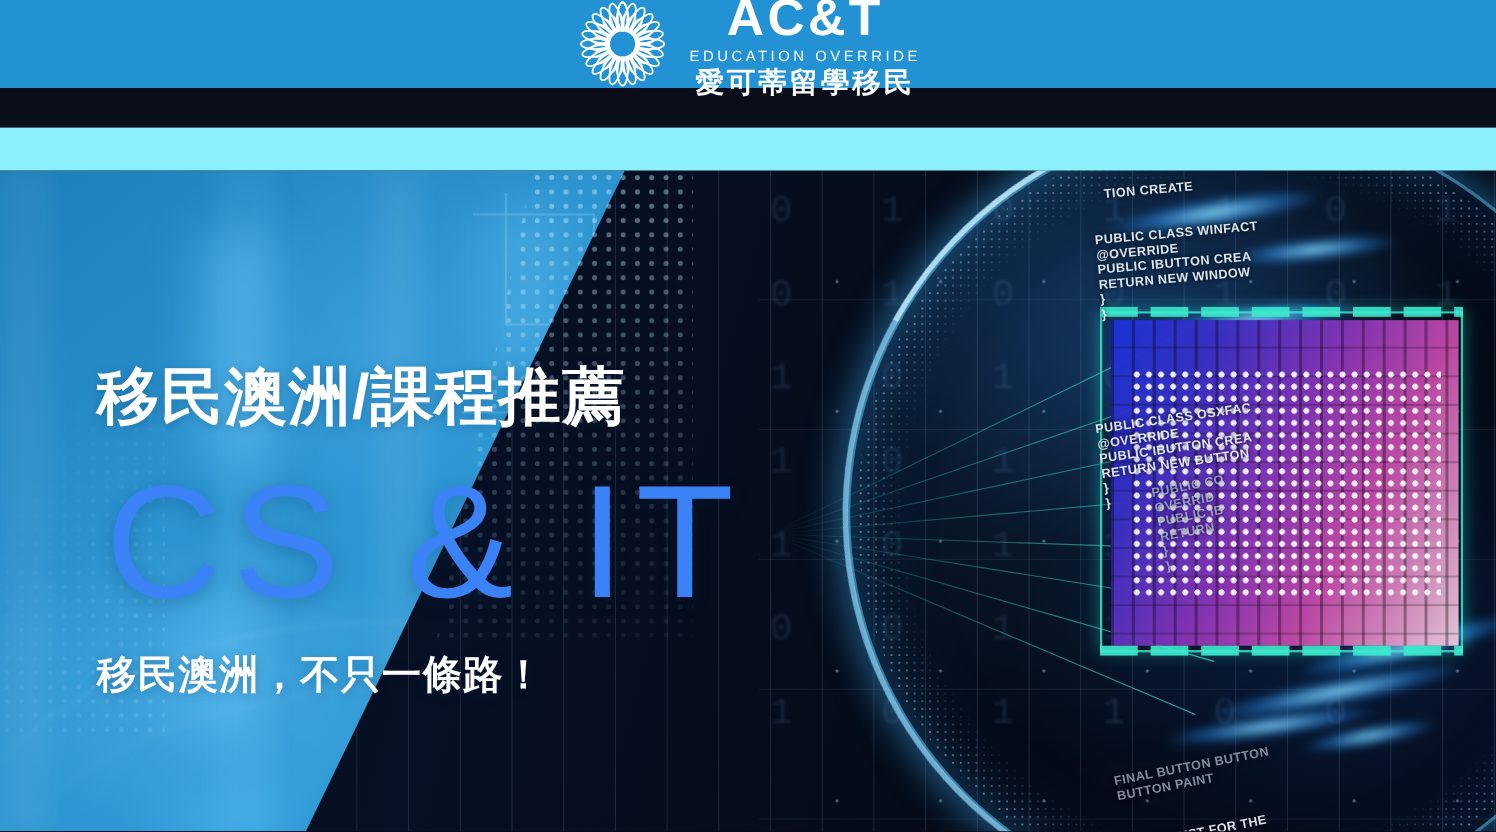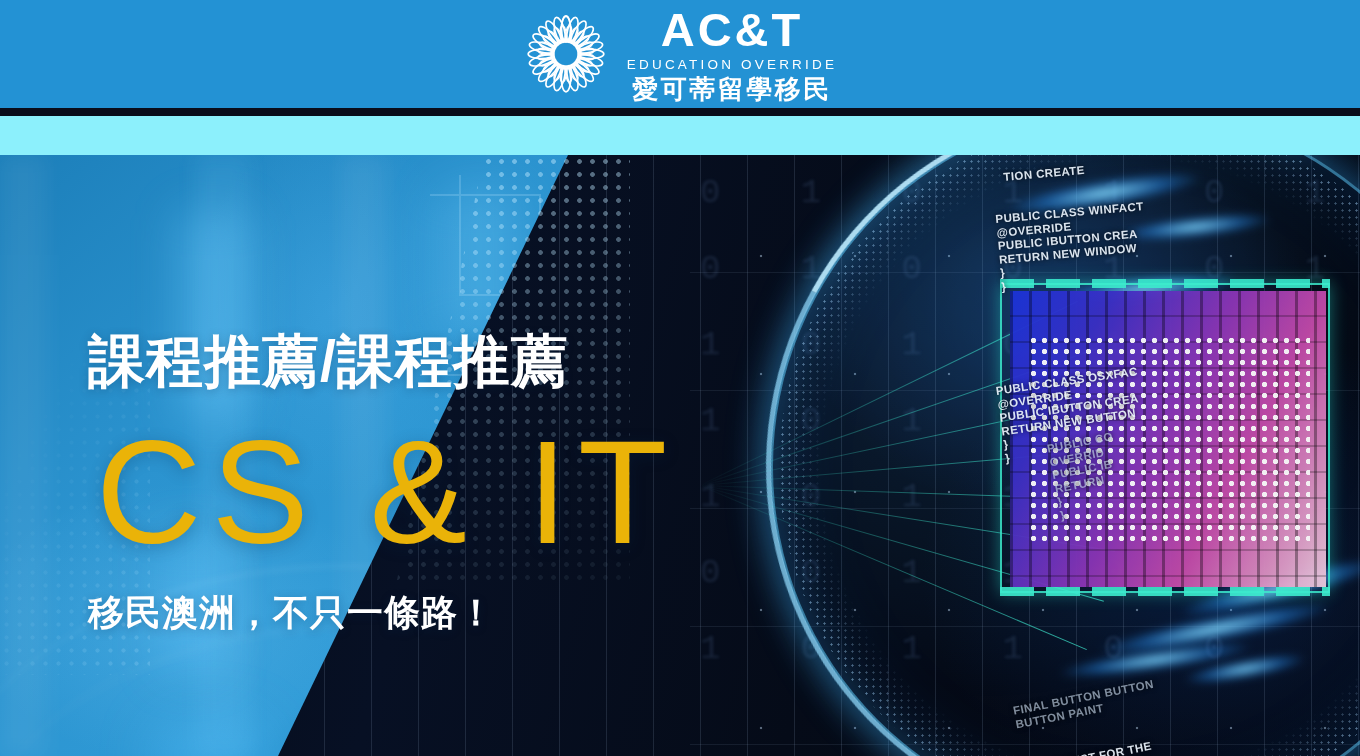--- a/index.html
+++ b/index.html
@@ -6,21 +6,21 @@
   html, body {
     width:1360px; height:756px;
     overflow:hidden;
     background:#0a0d1a;
     font-family:"Liberation Sans", sans-serif;
   }
   #banner { position:relative; width:1360px; height:756px; overflow:hidden; }
 
   
   .header {
-    position:absolute; left:0; top:0; width:1360px; height:108px;
+    position:absolute; left:0; top:0; width:1360px; height:80px;
     background:#2392d4;
     display:flex; align-items:center; justify-content:center;
     z-index:30;
   }
   .brand { display:flex; align-items:center; gap:18px; }
   .logo-mark { width:86px; height:86px; position:relative; flex:none; }
   .brand-text { display:flex; flex-direction:column; align-items:center; line-height:1; }
   .brand-main {
     color:#ffffff; font-size:47px; font-weight:bold;
     letter-spacing:3px; line-height:1;
@@ -246,21 +246,21 @@
   
   .hero-text { position:absolute; left:88px; top:0; z-index:20; width:700px; }
   .hero-kicker {
     position:absolute; top:178px; left:0;
     color:#ffffff; font-size:57px; font-weight:bold;
     letter-spacing:1px; line-height:1; white-space:nowrap;
     text-shadow:0 2px 10px rgba(0,40,80,.28);
   }
   .hero-title {
     position:absolute; top:265px; left:8px;
-    color:#eab308; font-size:146px; font-weight:300;
+    color:#3b82f6; font-size:146px; font-weight:300;
     letter-spacing:10px; line-height:1; white-space:nowrap;
     text-shadow:0 3px 16px rgba(0,40,80,.25);
   }
   .hero-sub {
     position:absolute; top:440px; left:0;
     color:#ffffff; font-size:36px; font-weight:bold;
     letter-spacing:1px; line-height:1; white-space:nowrap;
     text-shadow:0 2px 10px rgba(0,40,80,.28);
   }
 </style>
@@ -448,19 +448,19 @@
           <circle cx="120" cy="90" r="4"></circle>
           <circle cx="160" cy="250" r="4"></circle>
           <circle cx="90" cy="300" r="4"></circle>
         </g>
       </svg>
       <div class="halftone2"></div>
     </div>
     <div class="halftone" style="z-index:12;"></div>
 
     <div class="hero-text">
-      <div class="hero-kicker">課程推薦/課程推薦</div>
+      <div class="hero-kicker">移民澳洲/課程推薦</div>
       <div class="hero-title">CS &amp; IT</div>
       <div class="hero-sub">移民澳洲，不只一條路！</div>
     </div>
 
   </div>
 </div>
 
 </body></html>

